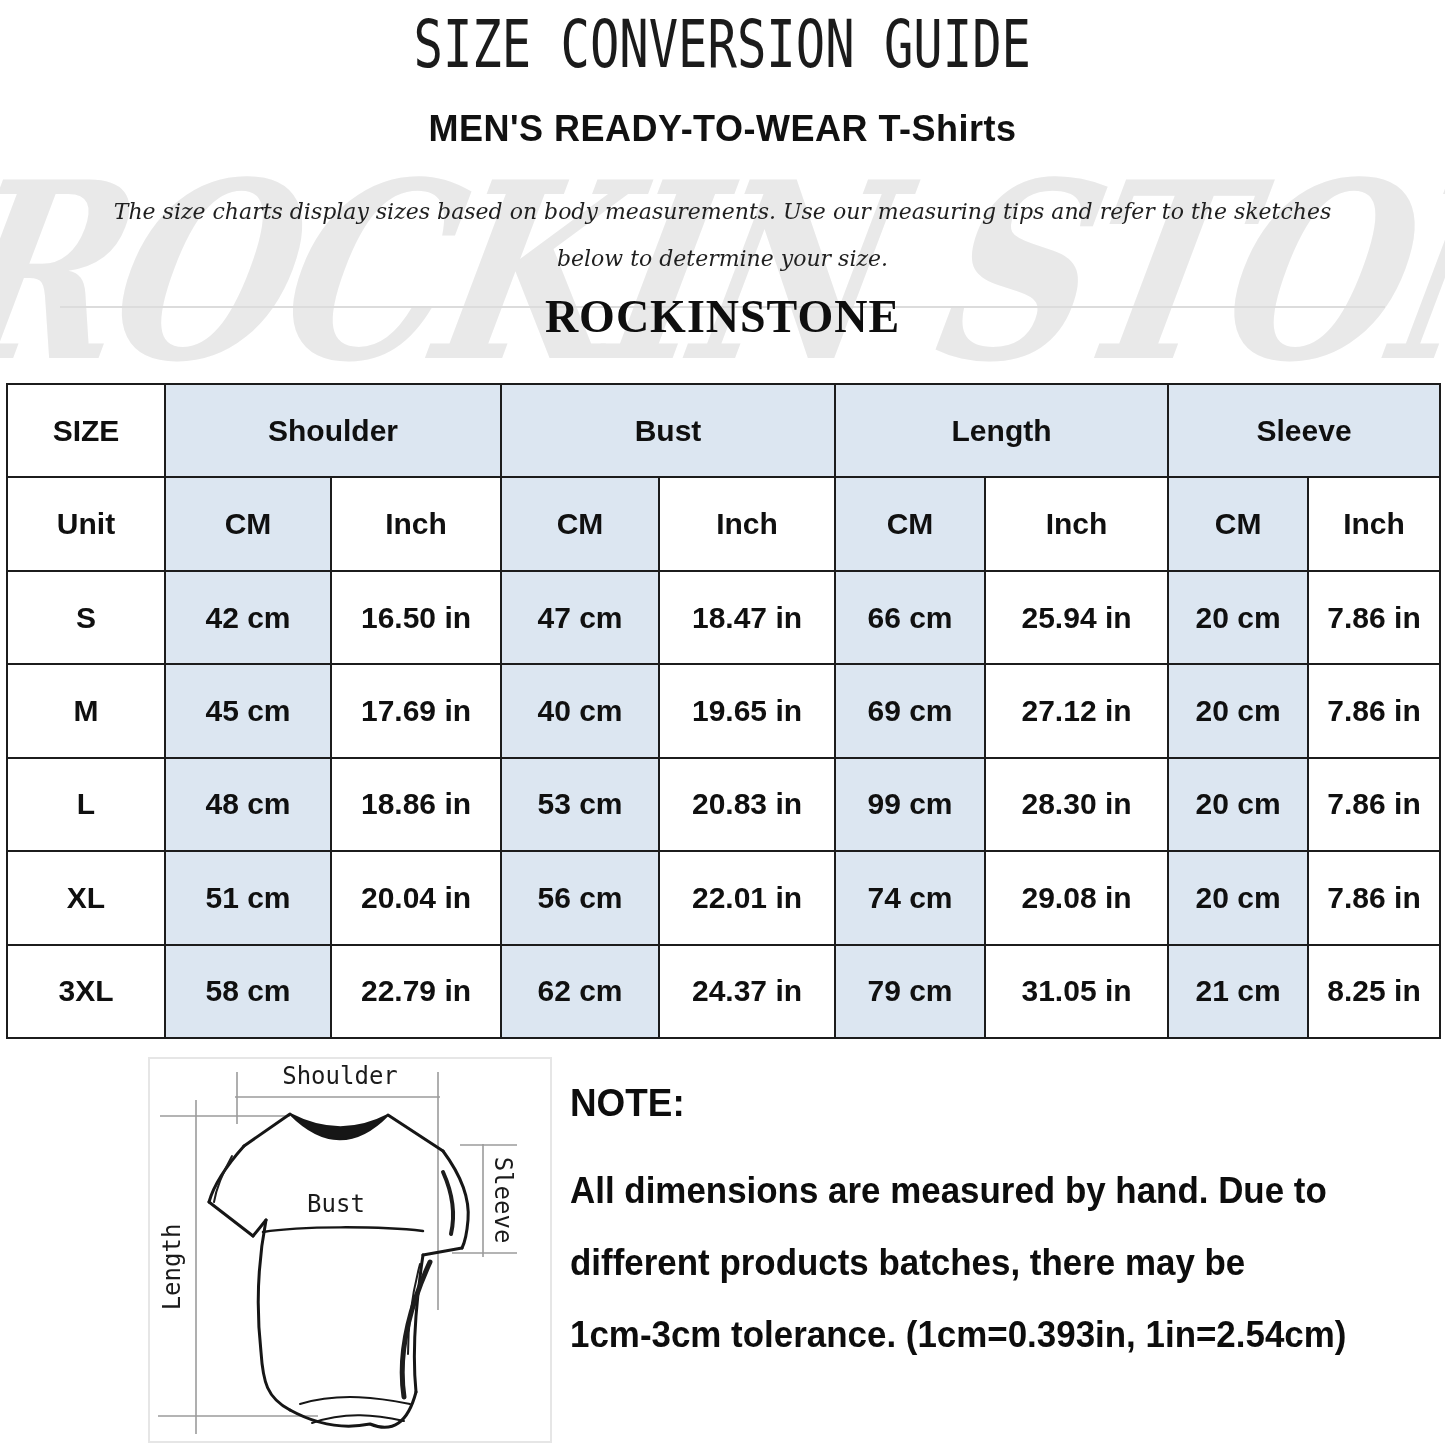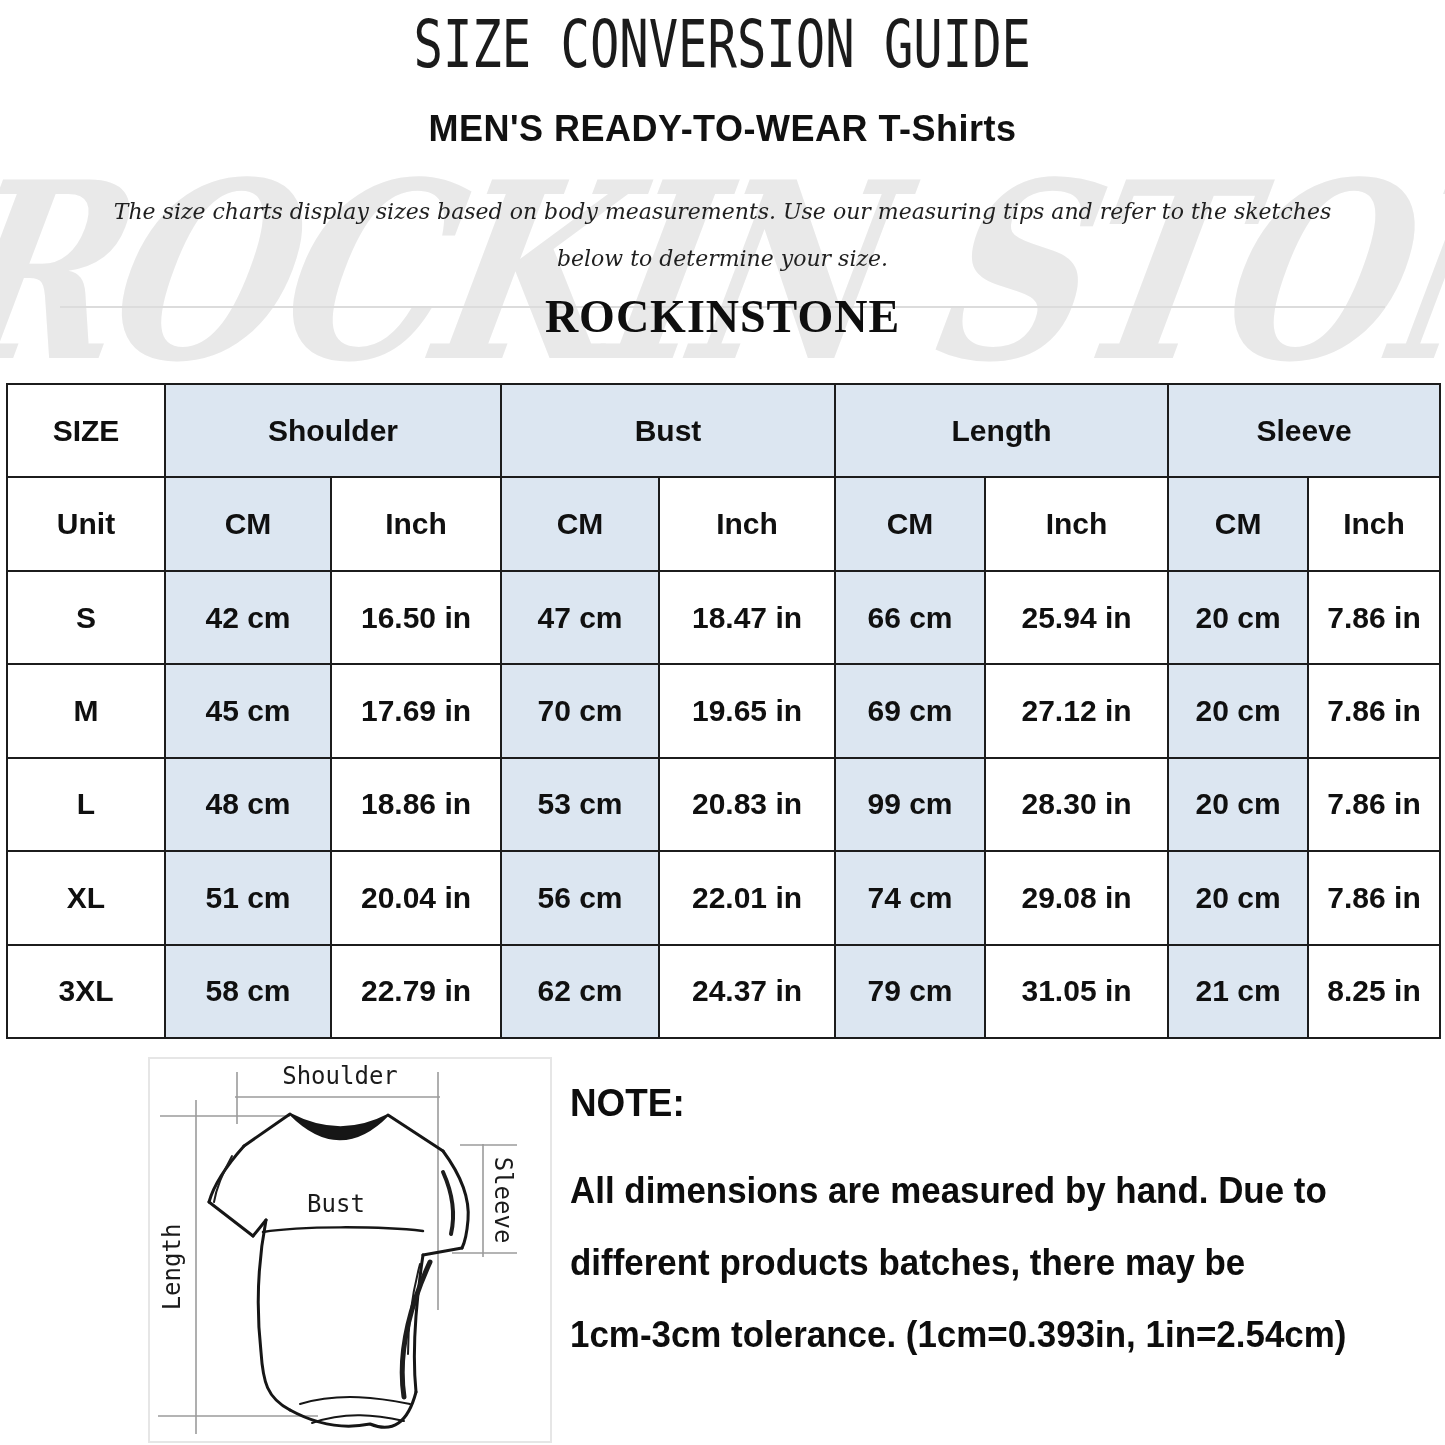--- a/index.html
+++ b/index.html
@@ -106,21 +106,21 @@
       <td>18.47 in</td>
       <td class="b">66 cm</td>
       <td>25.94 in</td>
       <td class="b">20 cm</td>
       <td>7.86 in</td>
     </tr>
     <tr>
       <td>M</td>
       <td class="b">45 cm</td>
       <td>17.69 in</td>
-      <td class="b">70 cm</td>
+      <td class="b">40 cm</td>
       <td>19.65 in</td>
       <td class="b">69 cm</td>
       <td>27.12 in</td>
       <td class="b">20 cm</td>
       <td>7.86 in</td>
     </tr>
     <tr>
       <td>L</td>
       <td class="b">48 cm</td>
       <td>18.86 in</td>

